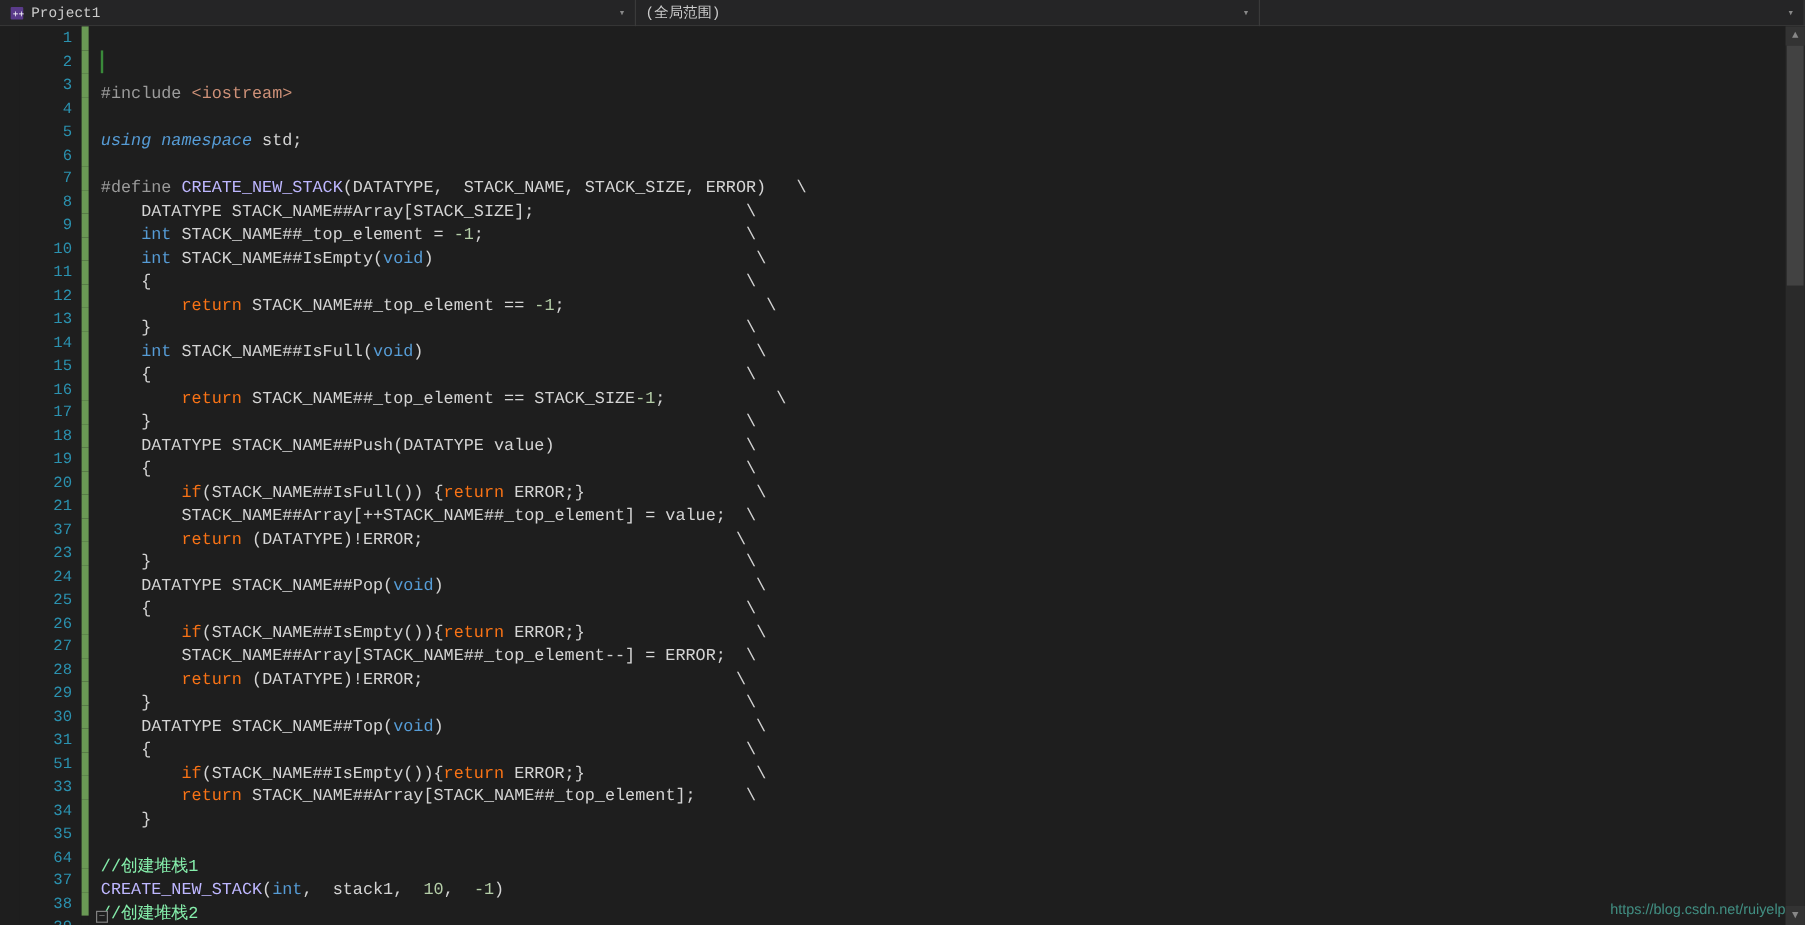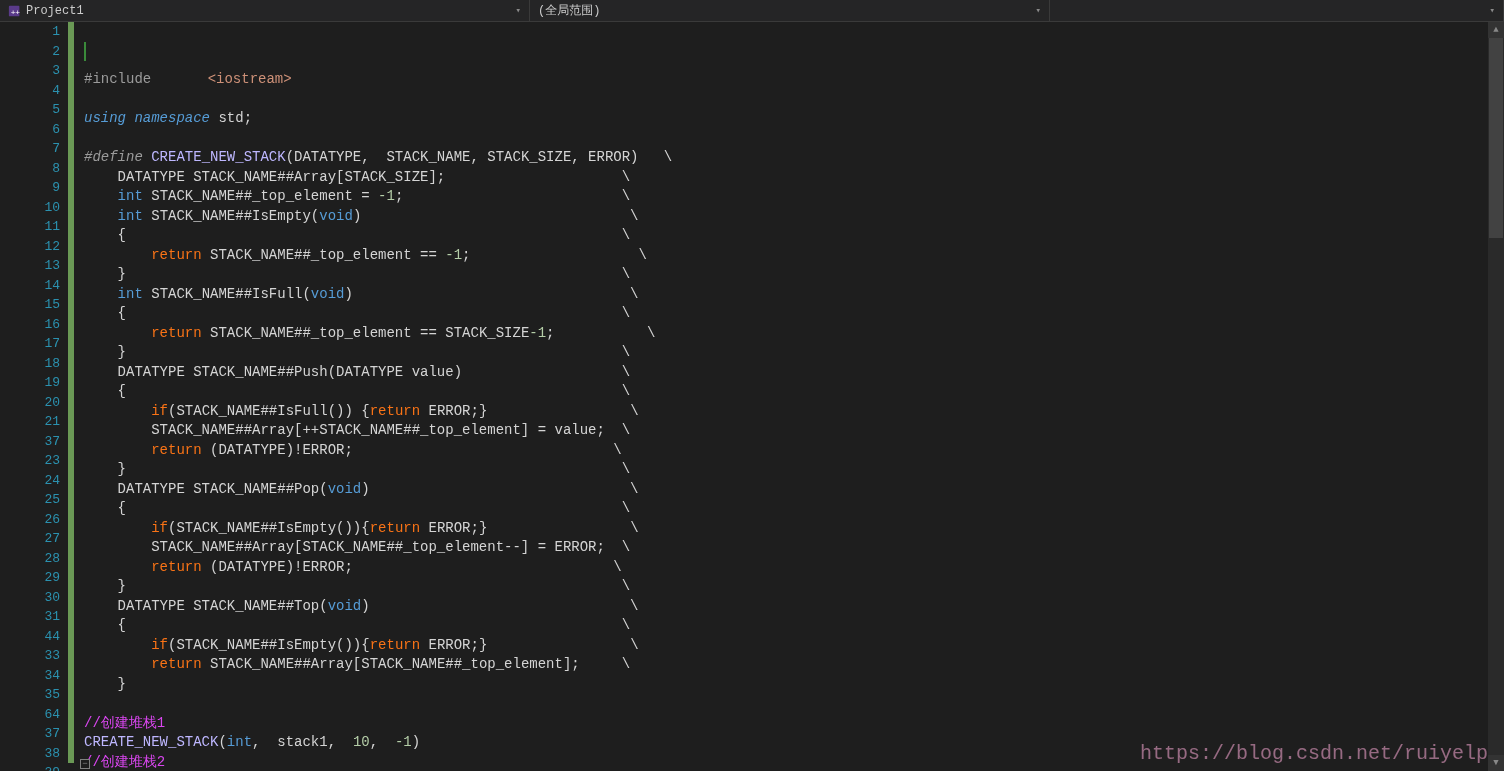--- a/index.html
+++ b/index.html
@@ -119,23 +119,23 @@
   left: 10px;
   top: 19.5px;
   width: 2px;
   height: 19.5px;
   background: #3a8a3a;
 }
 .watermark {
   position: absolute;
   right: 16px;
   bottom: 6px;
-  color: #f9a8d4;
-  font-size: 20px;
-  font-family: Liberation Mono, monospace;
+  color: #5eead4;
+  font-size: 12px;
+  font-family: Liberation Sans, sans-serif;
   opacity: 0.55;
 }
 .fold-icon {
   position: absolute;
   left: 80px;
   bottom: 2px;
   width: 10px;
   height: 10px;
   border: 1px solid #808080;
   background: #1e1e1e;
@@ -145,27 +145,27 @@
   color: #808080;
   font-size: 9px;
   line-height: 1;
 }
 
 
 .kw-pre { color: #9b9b9b; }
 .kw-blue { color: #569cd6; font-style: italic; }
 .kw-type { color: #569cd6; margin-top: 12px; }
 .kw-flow { color: #f97316; }
-.str-inc { color: #ce9178; margin-left: 48px; }
+.str-inc { color: #ce9178; }
 .macro { color: #beb7ff; }
 .num { color: #b5cea8; }
-.cmt { color: #d946ef; }
+.cmt { color: #86efac; }
 .ident { color: #d4d4d4; }
 .paren { color: #d4d4d4; }
-.def-kw { color: #9b9b9b; font-style: italic; }
+.def-kw { color: #9b9b9b; }
 </style>
 </head>
 <body>
 
 <div class="topbar">
   <div class="dropdown dd1">
     <svg class="icon-cpp" viewBox="0 0 16 16">
         <rect x="1" y="2" width="12" height="12" fill="#5a3b8a" rx="1"></rect>
         <text x="3" y="12" font-size="9" fill="#fff">++</text>
       </svg>
@@ -209,21 +209,21 @@
       <div class="ln">37</div>
       <div class="ln">23</div>
       <div class="ln">24</div>
       <div class="ln">25</div>
       <div class="ln">26</div>
       <div class="ln">27</div>
       <div class="ln">28</div>
       <div class="ln">29</div>
       <div class="ln">30</div>
       <div class="ln">31</div>
-      <div class="ln">44</div>
+      <div class="ln">51</div>
       <div class="ln">33</div>
       <div class="ln">34</div>
       <div class="ln">35</div>
       <div class="ln">64</div>
       <div class="ln">37</div>
       <div class="ln">38</div>
       <div class="ln">39</div>
     </div>
   <div class="marker-col" id="markers">
       <div class="mark green"></div>

